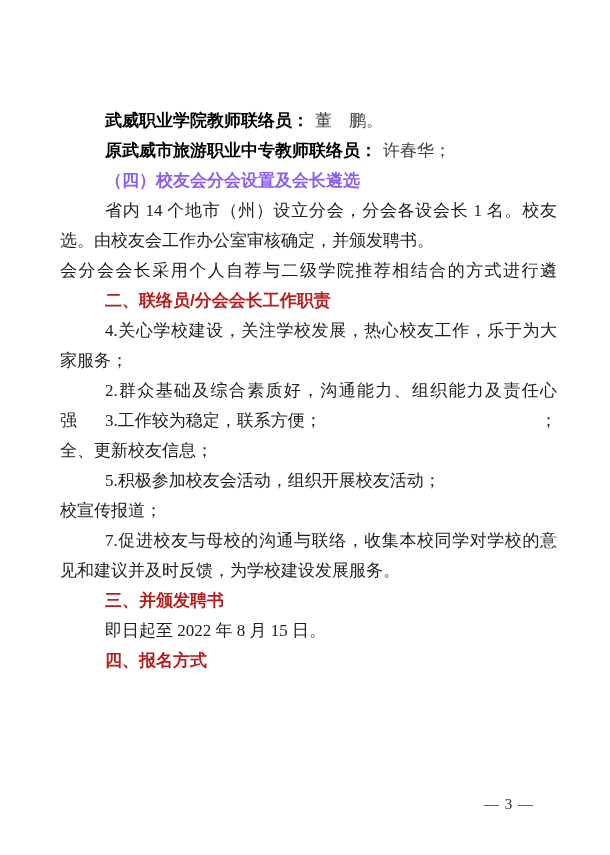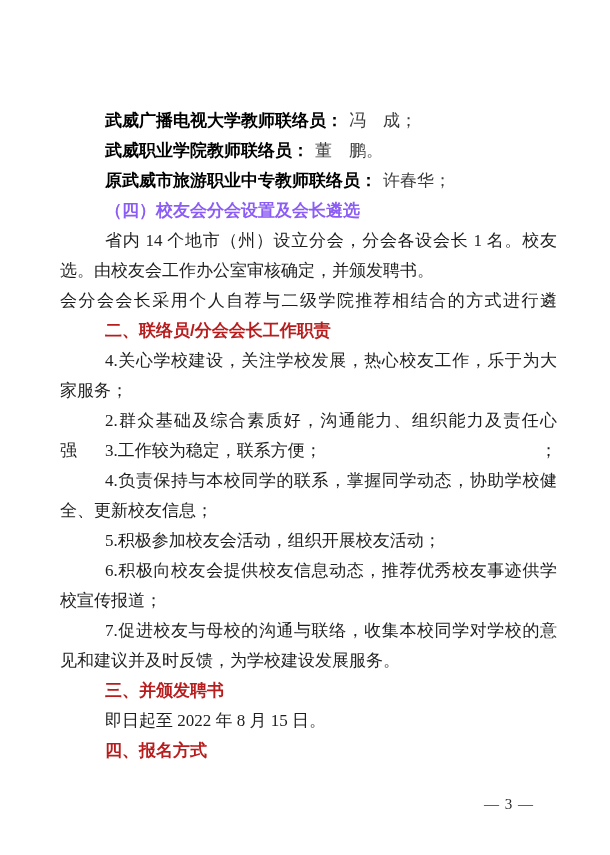--- a/index.html
+++ b/index.html
@@ -68,42 +68,39 @@
     letter-spacing: 1px;
     font-family: "Liberation Serif", "DejaVu Serif", serif;
   }
 </style>
 </head>
 <body>
 
 <div class="page">
   <main class="content">
 
-    <p class="line indent contact"><span class="label">武威广播电视大学教师联络员：</span><span class="name">冯　成；</span></p>
 
     <p class="line indent contact"><span class="label">武威职业学院教师联络员：</span><span class="name">董　鹏。</span></p>
 
     <p class="line indent contact"><span class="label">原武威市旅游职业中专教师联络员：</span><span class="name">许春华；</span></p>
 
     <h3 class="line indent kai">（四）校友会分会设置及会长遴选</h3>
 
     <p class="line indent justify">省内 14 个地市（州）设立分会，分会各设会长 1 名。校友</p>
     <p class="line">选。由校友会工作办公室审核确定，并颁发聘书。</p>
     <p class="line justify">会分会会长采用个人自荐与二级学院推荐相结合的方式进行遴</p>
 
     <h3 class="line indent hei">二、联络员/分会会长工作职责</h3>
 
     <p class="line indent justify">4.关心学校建设，关注学校发展，热心校友工作，乐于为大</p>
     <p class="line">家服务；</p>
     <p class="line indent justify">2.群众基础及综合素质好，沟通能力、组织能力及责任心强；</p>
     <p class="line indent">3.工作较为稳定，联系方便；</p>
-    <p class="line indent justify">4.负责保持与本校同学的联系，掌握同学动态，协助学校健</p>
     <p class="line">全、更新校友信息；</p>
     <p class="line indent">5.积极参加校友会活动，组织开展校友活动；</p>
-    <p class="line indent justify">6.积极向校友会提供校友信息动态，推荐优秀校友事迹供学</p>
     <p class="line">校宣传报道；</p>
     <p class="line indent justify">7.促进校友与母校的沟通与联络，收集本校同学对学校的意</p>
     <p class="line">见和建议并及时反馈，为学校建设发展服务。</p>
 
     <h3 class="line indent hei">三、并颁发聘书</h3>
     <p class="line indent">即日起至 2022 年 8 月 15 日。</p>
 
     <h3 class="line indent hei">四、报名方式</h3>
 
   </main>

